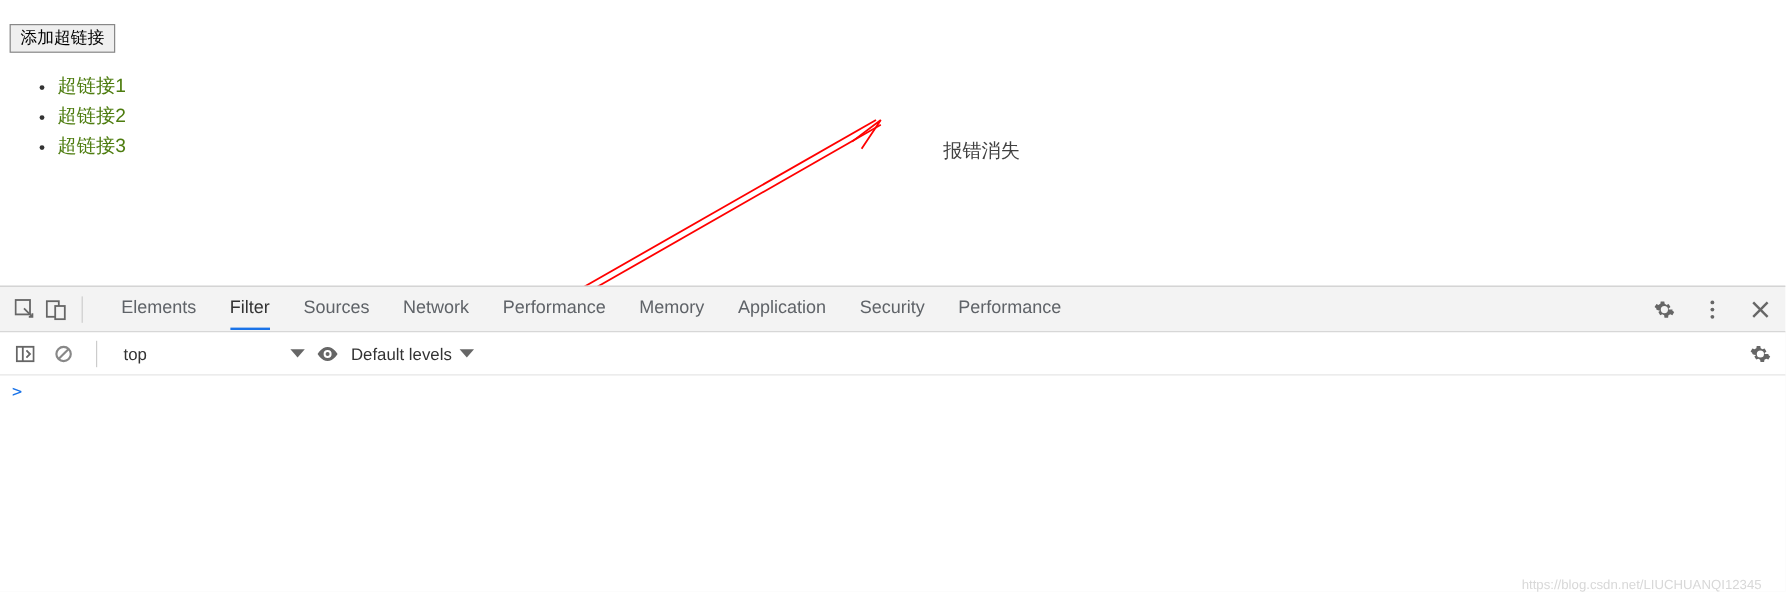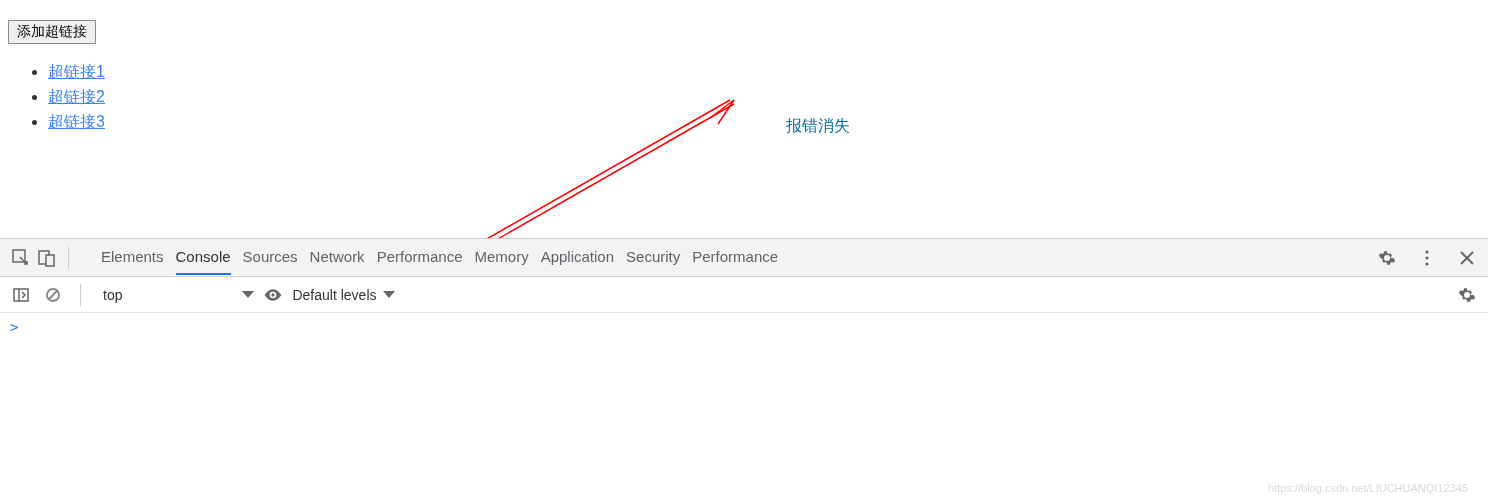--- a/index.html
+++ b/index.html
@@ -20,25 +20,25 @@
       background: #efefef;
       border: 1px solid #888;
       cursor: pointer;
     }
     .link-list {
       margin-top: 18px;
       margin-left: 40px;
       list-style: disc;
     }
     .link-list li { margin-bottom: 4px; font-size: 16px; }
-    .link-list a { color: #3b82f6; text-decoration: underline; cursor: pointer; }
+    .link-list a { color: #4d7c0f; cursor: pointer; }
 
     .annotation {
       position: absolute;
-      color: #0369a1;
+      color: #404040;
       font-size: 16px;
       top: 116px;
       left: 786px;
     }
     .arrow-svg {
       position: absolute;
       top: 90px;
       left: 230px;
       width: 520px;
       height: 300px;
@@ -66,21 +66,21 @@
       display: inline-flex;
       align-items: center;
       justify-content: center;
       width: 26px;
       height: 26px;
       color: #666;
       cursor: pointer;
     }
     .dt-tabs {
       display: flex;
-      gap: 12px;
+      gap: 28px;
       margin-left: 24px;
       font-size: 15px;
       flex: 1;
     }
     .dt-tab { cursor: pointer; padding: 8px 0; }
     .dt-tab.active { color: #333; border-bottom: 2px solid #1a73e8; }
     .dt-right { display: flex; gap: 14px; margin-left: auto; align-items: center; }
 
     .console-toolbar {
       display: flex;
@@ -164,21 +164,21 @@
     </span>
     <span class="dt-icon">
       <svg width="18" height="18" viewBox="0 0 18 18">
           <rect x="1" y="2" width="10" height="13" fill="none" stroke="#666" stroke-width="1.5"></rect>
           <rect x="8" y="6" width="8" height="11" fill="#f3f3f3" stroke="#666" stroke-width="1.5"></rect>
         </svg>
     </span>
     <div class="vdiv"></div>
     <div class="dt-tabs">
       <span class="dt-tab">Elements</span>
-      <span class="dt-tab active">Console</span>
+      <span class="dt-tab active">Filter</span>
       <span class="dt-tab">Sources</span>
       <span class="dt-tab">Network</span>
       <span class="dt-tab">Performance</span>
       <span class="dt-tab">Memory</span>
       <span class="dt-tab">Application</span>
       <span class="dt-tab">Security</span>
       <span class="dt-tab">Performance</span>
     </div>
     <div class="dt-right">
       <span class="dt-icon">

